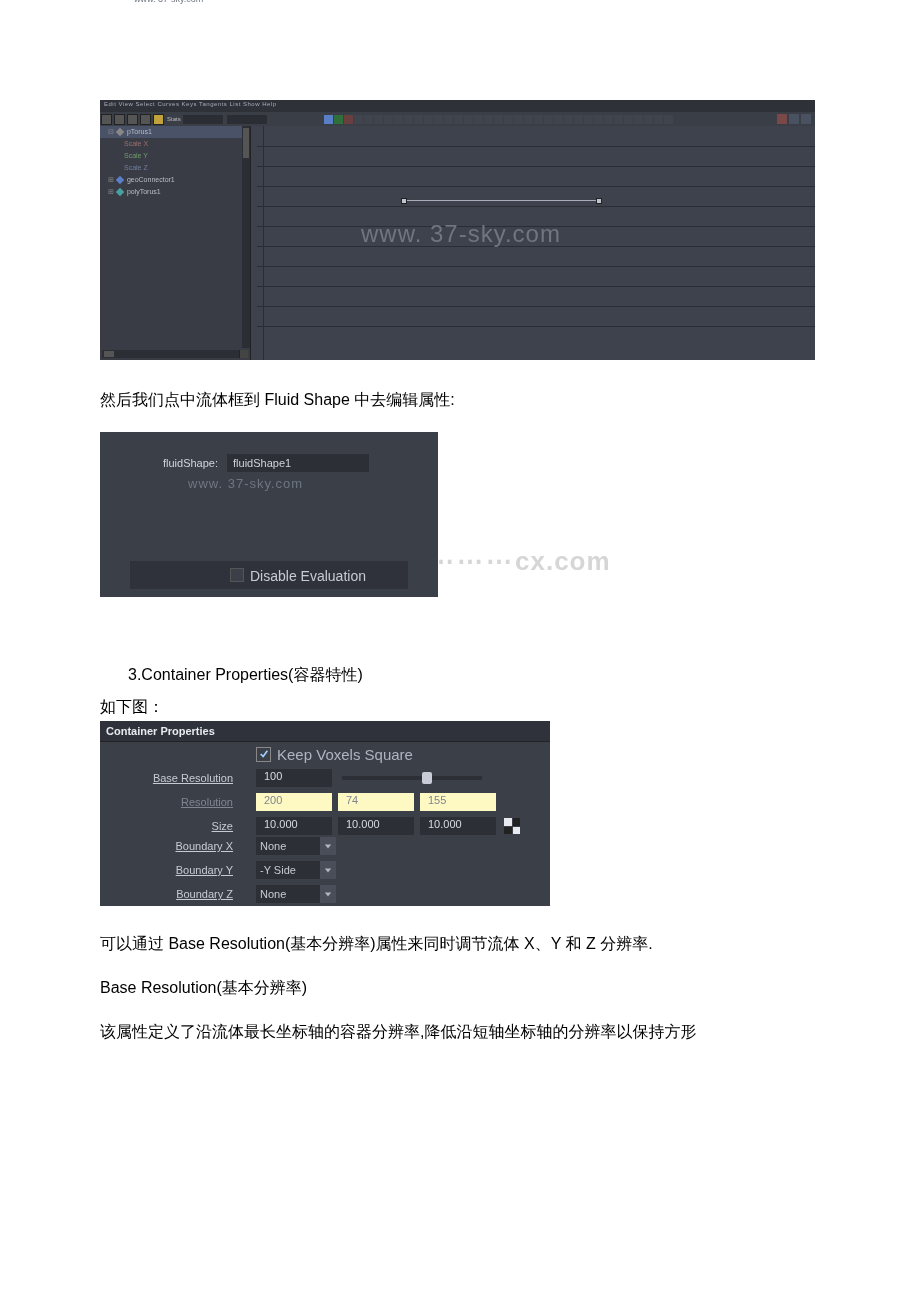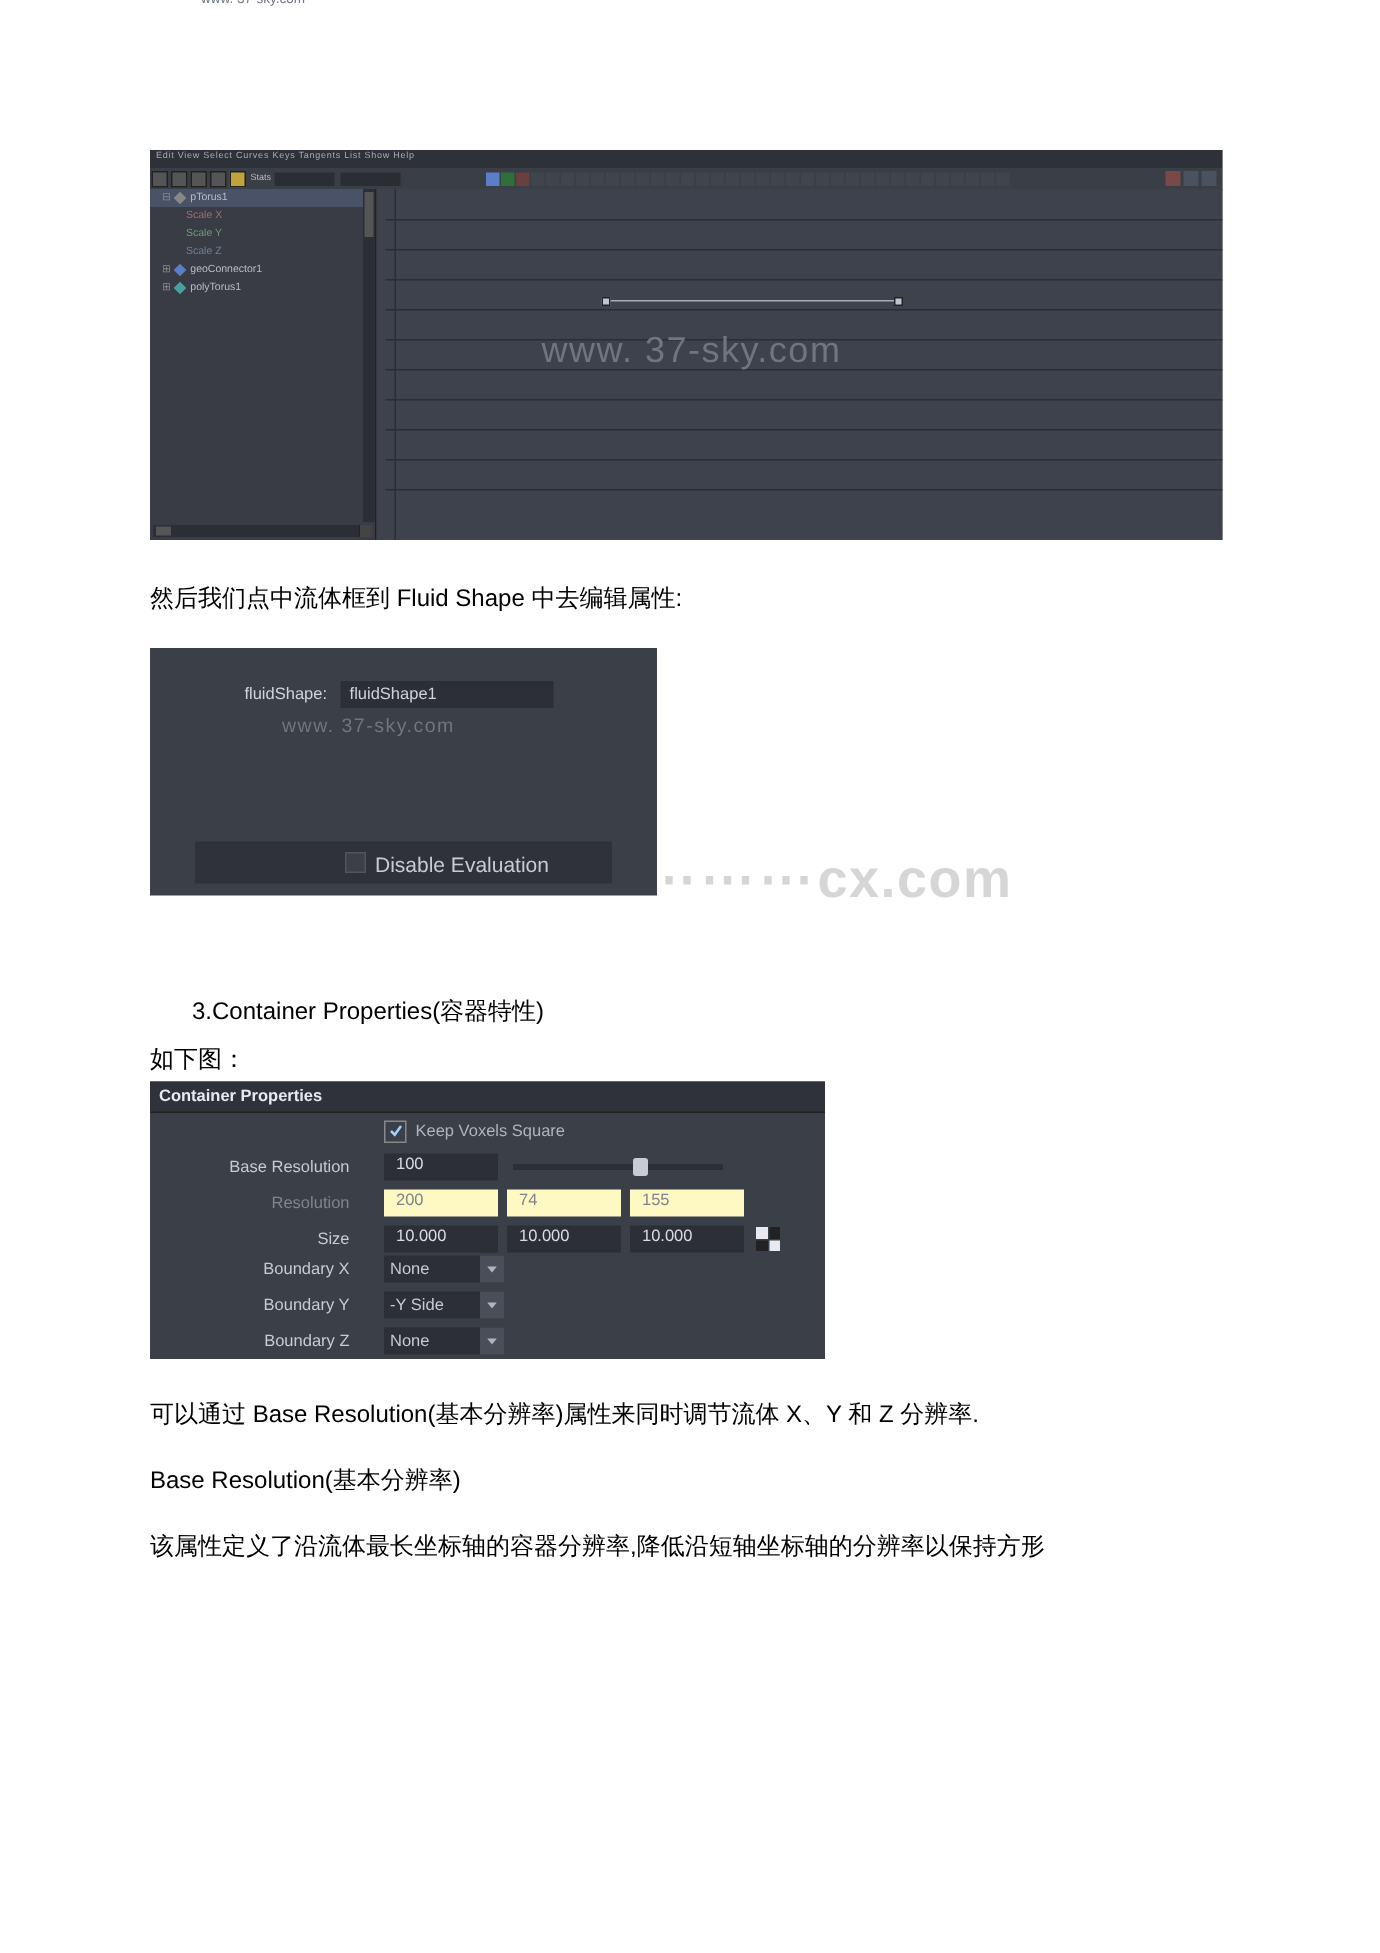--- a/index.html
+++ b/index.html
@@ -100,47 +100,48 @@
   .img2-tab.cut { padding-left:4px;}
   .img2-tab.active { background:#4a5268; color:#fff;}
   .img2-mid { padding:22px 0 0 30px; }
   .img2-mid .lbl { display:inline-block; width:88px; text-align:right; margin-right:6px; color:#d0d4dd;}
   .img2-mid .val { display:inline-block; width:130px; background:#2c2f36; padding:3px 6px; color:#cfd3dc; font-size:11px;}
   .img2-wm { color:#6f7680; font-size:13px; margin:4px 0 0 58px; letter-spacing:1px;}
   .img2-bottom { position:absolute; bottom:8px; left:30px; right:30px; height:28px; background:#2f323a;}
   .img2-bottom .cb { position:absolute; left:100px; top:7px; width:12px;height:12px; background:#3b3f48; border:1px solid #555;}
   .img2-bottom .cblbl { position:absolute; left:120px; top:7px; color:#c7cbd4; font-size:14px;}
   .bigwm {
-    font-size: 36px;
+    font-size: 26px;
     font-weight: bold;
     color: #d6d6d6;
     font-family: Arial, sans-serif;
     margin-left: -10px;
+    margin-bottom: 30px;
     letter-spacing: 1px;
     white-space: nowrap;
   }
   .bigwm .dots{ color:#d6d6d6; letter-spacing:3px;}
 
   
   .img3 {
     width: 450px;
     background: #3b3f48;
     font-family: Arial, sans-serif;
     color: #d7dbe4;
     font-size: 11px;
     margin: 0 0 26px 0;
   }
   .img3 .title { background:#2f323a; color:#e8eaf0; font-weight:bold; font-size:11px; padding:4px 6px; border-bottom:1px solid #222;}
   .img3 .row { display:flex; align-items:center; height:24px; padding:0 8px;}
-  .img3 .rlabel { width:125px; text-align:right; padding-right:23px; color:#c7cbd4;}
+  .img3 .rlabel { width:125px; text-align:right; padding-right:23px; color:#c7cbd4;text-decoration:underline;}
   .img3 .rlabel.dim { color:#7f8590;}
   .img3 .ck { width:13px;height:13px;border:1px solid #888; margin-right:6px; display:inline-flex; align-items:center; justify-content:center; background:#3b3f48;}
   .img3 .ck svg{width:10px;height:10px;}
   .img3 .ck .tick{stroke:#9fd0ff;stroke-width:2;fill:none;}
-  .img3 .cktext { color:#aeb4c0; font-size:11px;}
+  .img3 .cktext { color:#aeb4c0; font-size:15px;}
   .img3 .txtin { width:60px; height:16px; background:#2c2f36; color:#d7dbe4; padding:1px 8px; margin-right:6px; font-size:11px;}
   .img3 .txtin.dim { color:#7f8590; background:#fef9c3;}
   .img3 .slider { flex:0 0 140px; height:4px; background:#2c2f36; margin-left:4px; position:relative;}
   .img3 .slider .knob { position:absolute; left:80px; top:-4px; width:10px;height:12px; background:#c8ccd6; border-radius:2px;}
   .img3 .dropdown { width:72px; height:18px; background:#2c2f36; display:flex; align-items:center; padding:0 4px; margin-right:6px; color:#c7cbd4; position:relative;}
   .img3 .dropdown .arrow{ position:absolute; right:0; top:0; bottom:0; width:16px; background:#4a4e58; display:flex; align-items:center; justify-content:center;}
   .img3 .dropdown .arrow svg{width:8px;height:8px;fill:#aeb4c0;}
   .img3 .scaleic { width:16px;height:16px; margin-left:2px; display:grid; grid-template-columns:1fr 1fr; grid-template-rows:1fr 1fr; gap:1px;}
   .img3 .scaleic span{background:#e8eaf0;}
   .img3 .scaleic span.d{background:#222;}

